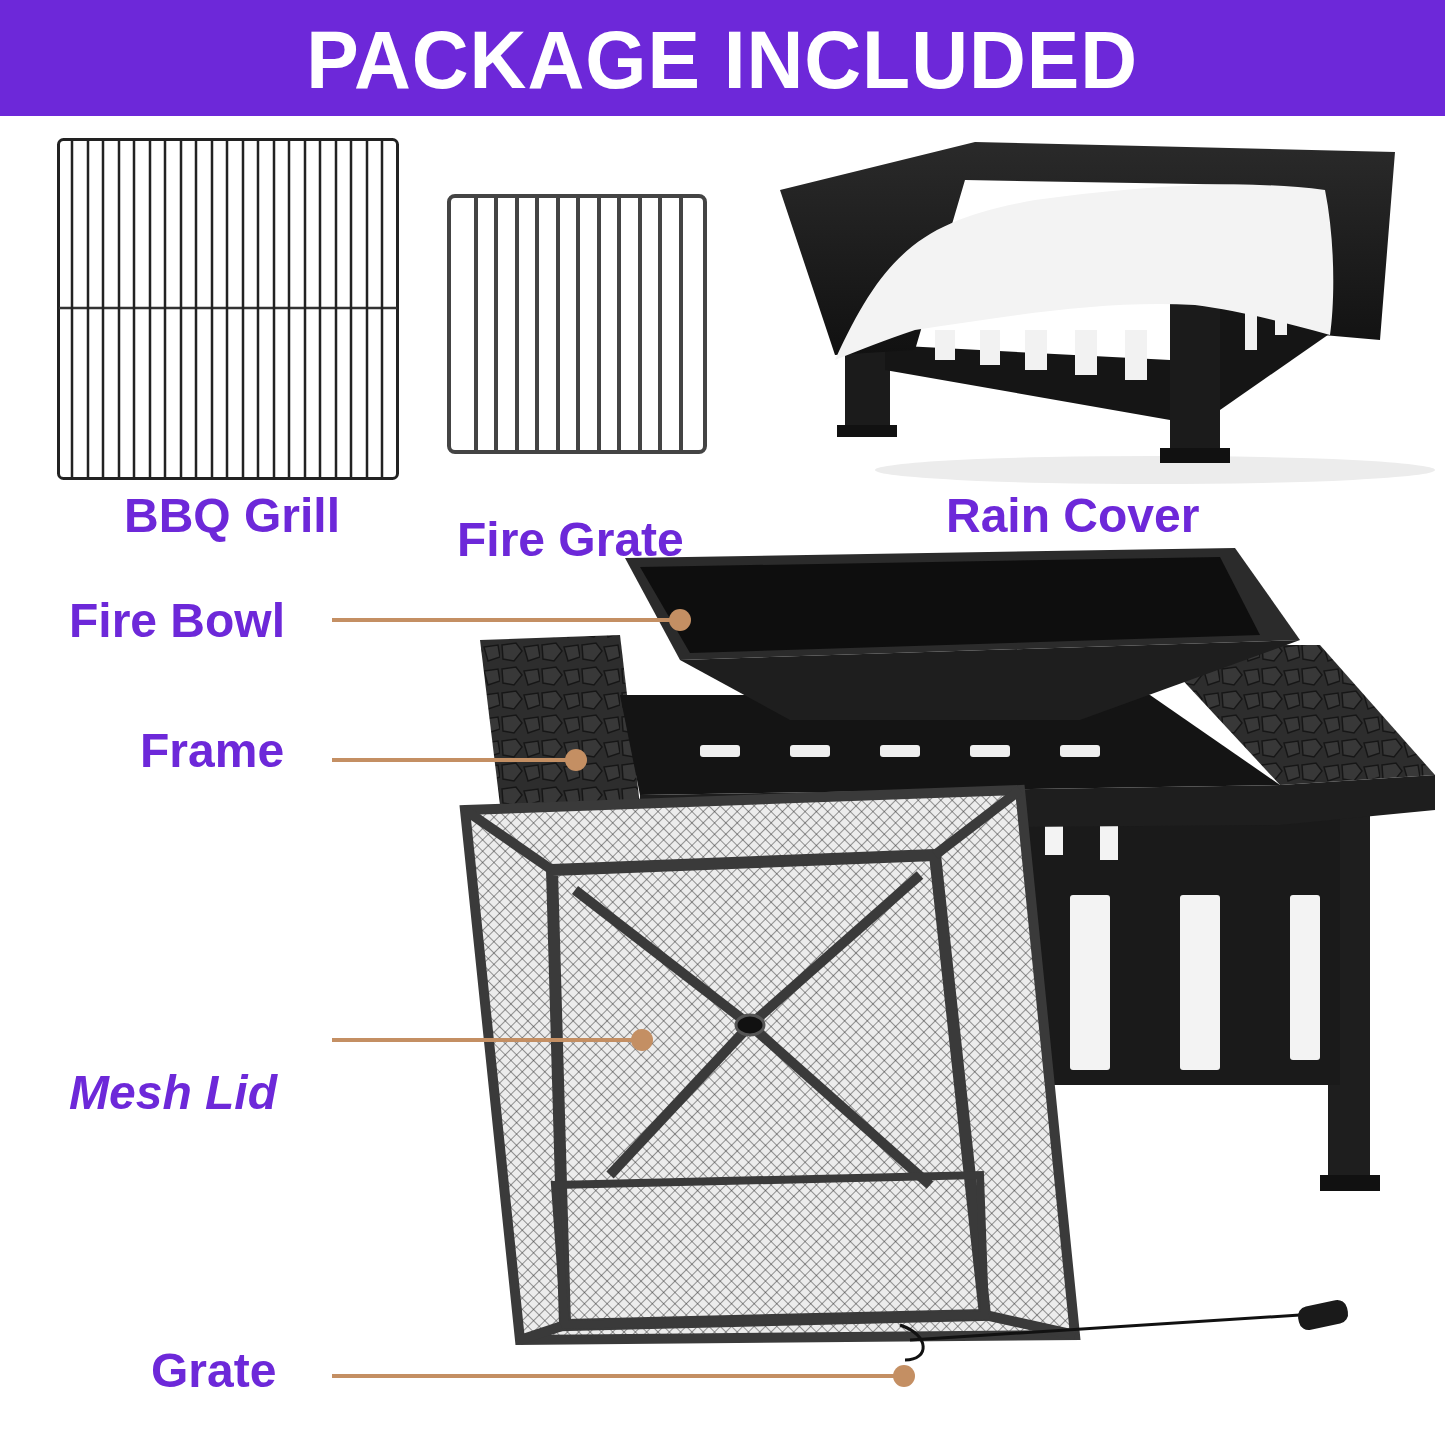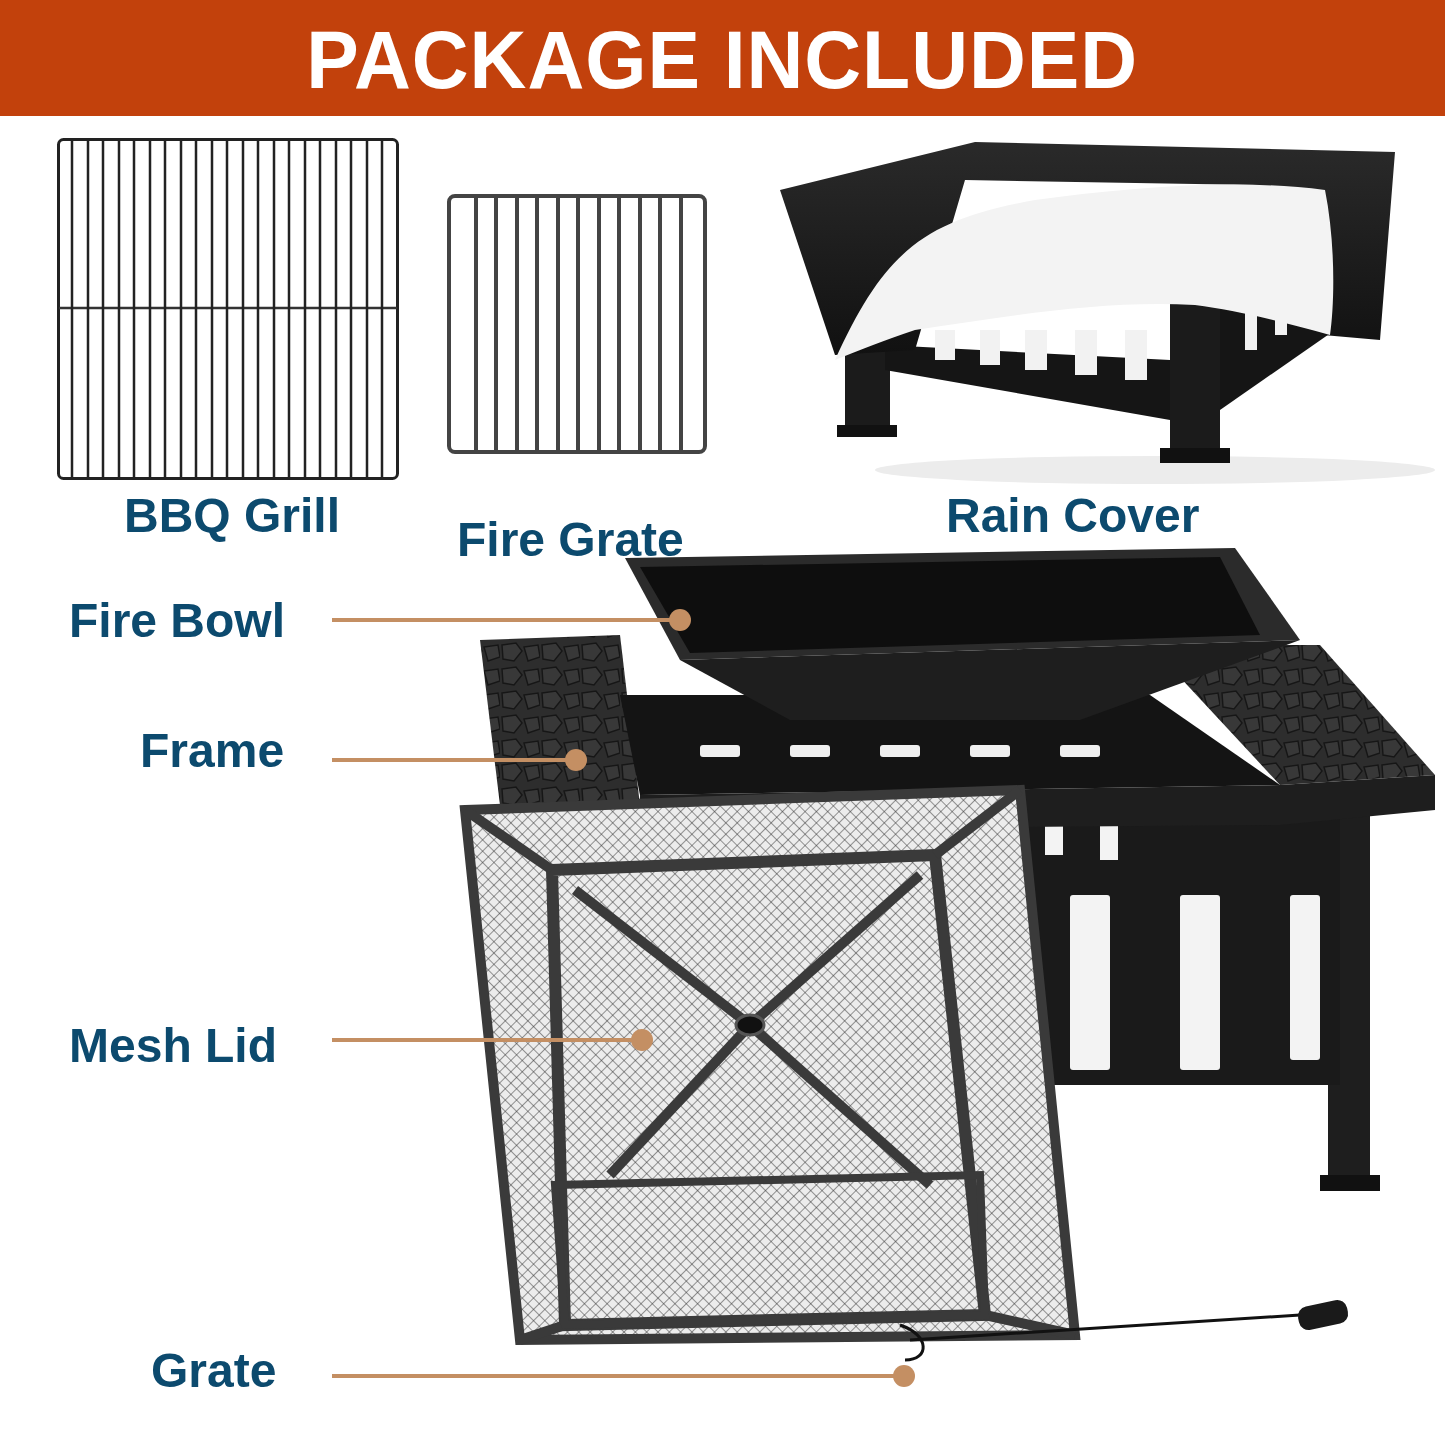--- a/index.html
+++ b/index.html
@@ -1,22 +1,22 @@
 <!DOCTYPE html>
 <html><head>
 <meta charset="utf-8">
 <style>
   html, body { margin:0; padding:0; }
   body { width:1445px; height:1445px; background:#ffffff; position:relative; overflow:hidden;
          font-family:"Liberation Sans", sans-serif; }
-  .banner { position:absolute; left:0; top:0; width:1445px; height:116px; background:#c2410c;
+  .banner { position:absolute; left:0; top:0; width:1445px; height:116px; background:#6d28d9;
             display:flex; align-items:center; justify-content:center; }
   .banner-title { color:#ffffff; font-weight:bold; font-size:82px; letter-spacing:1px;
                   transform:scaleX(0.96); line-height:1; margin-top:4px; }
-  .label { position:absolute; color:#0c4a6e; font-weight:bold; font-size:48px; line-height:1; white-space:nowrap; }
+  .label { position:absolute; color:#6d28d9; font-weight:bold; font-size:48px; line-height:1; white-space:nowrap; }
   .leader { position:absolute; height:4px; background:#C48F63; }
   .dot { position:absolute; width:22px; height:22px; border-radius:50%; background:#C48F63; }
   svg { position:absolute; overflow:visible; }
 </style>
 </head>
 <body>
 
 <div class="banner">
   <span class="banner-title">PACKAGE INCLUDED</span>
 </div>
@@ -163,19 +163,19 @@
 </svg>
 
 <div class="label" style="left:69px;top:597px;">Fire Bowl</div>
 <div class="leader" style="left:332px;top:618px;width:348px;"></div>
 <div class="dot" style="left:669px;top:609px;"></div>
 
 <div class="label" style="left:140px;top:727px;">Frame</div>
 <div class="leader" style="left:332px;top:758px;width:244px;"></div>
 <div class="dot" style="left:565px;top:749px;"></div>
 
-<div class="label" style="left:69px;top:1022px;">Mesh Lid</div>
+<div class="label" style="left:69px;top:1069px;font-style:italic;">Mesh Lid</div>
 <div class="leader" style="left:332px;top:1038px;width:310px;"></div>
 <div class="dot" style="left:631px;top:1029px;"></div>
 
 <div class="label" style="left:151px;top:1347px;">Grate</div>
 <div class="leader" style="left:332px;top:1374px;width:570px;"></div>
 <div class="dot" style="left:893px;top:1365px;"></div>
 
 </body></html>

